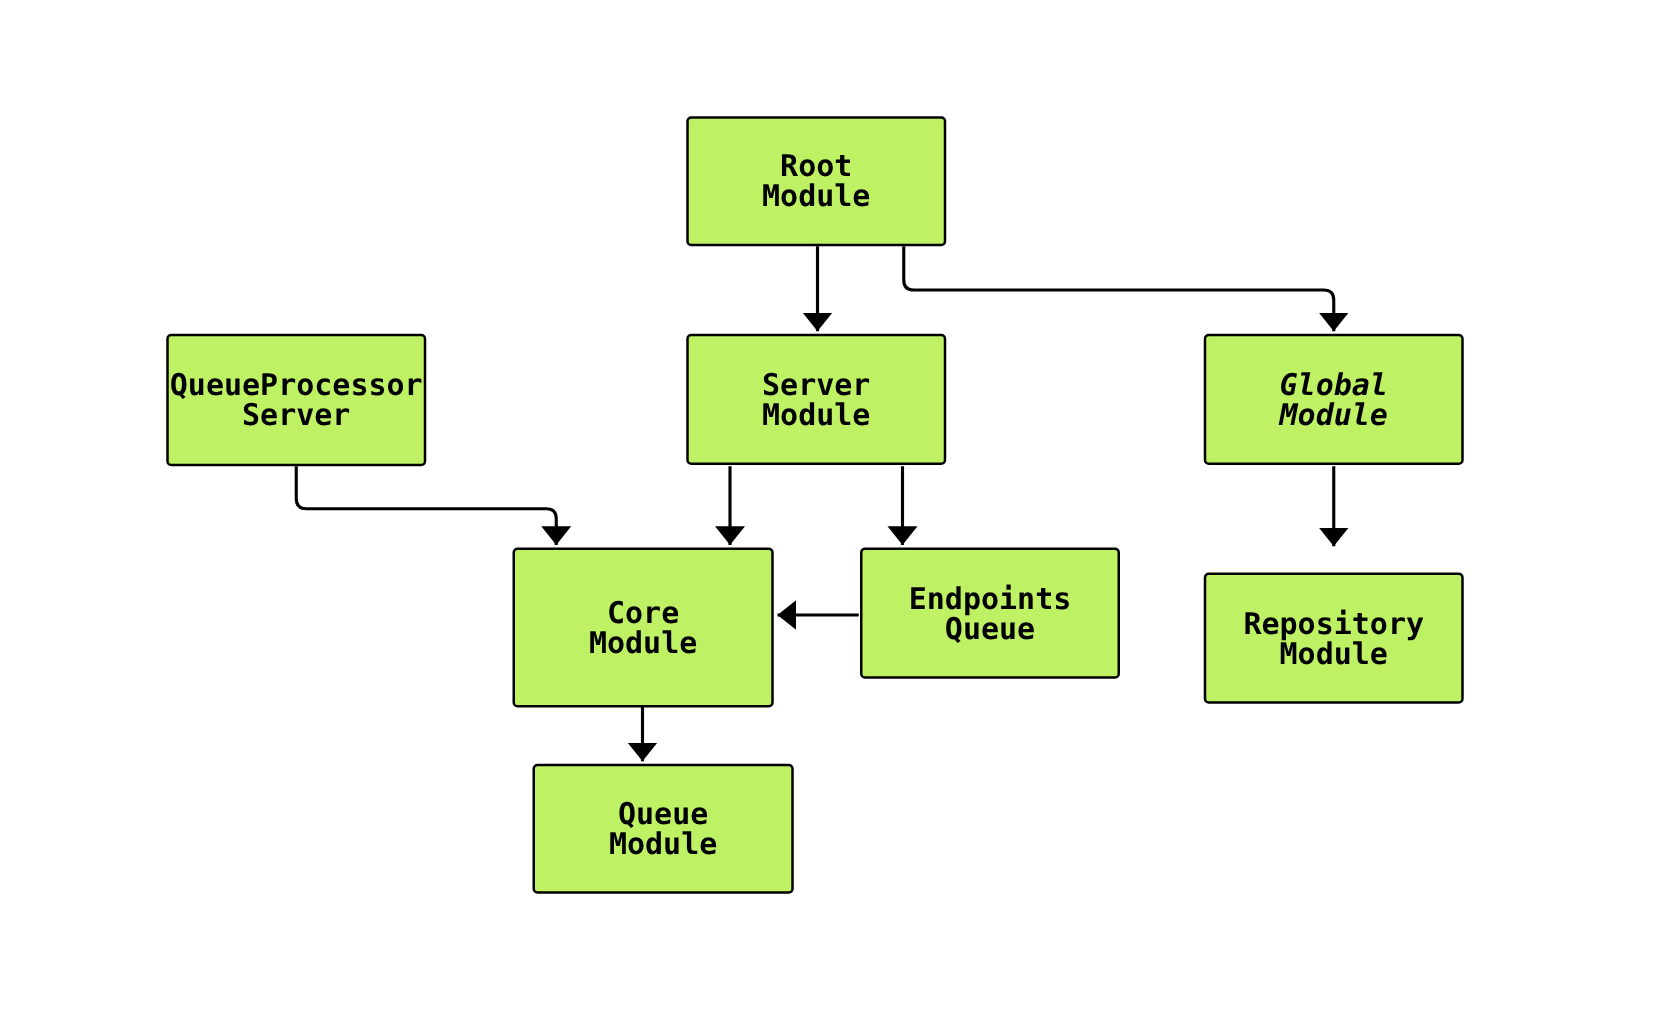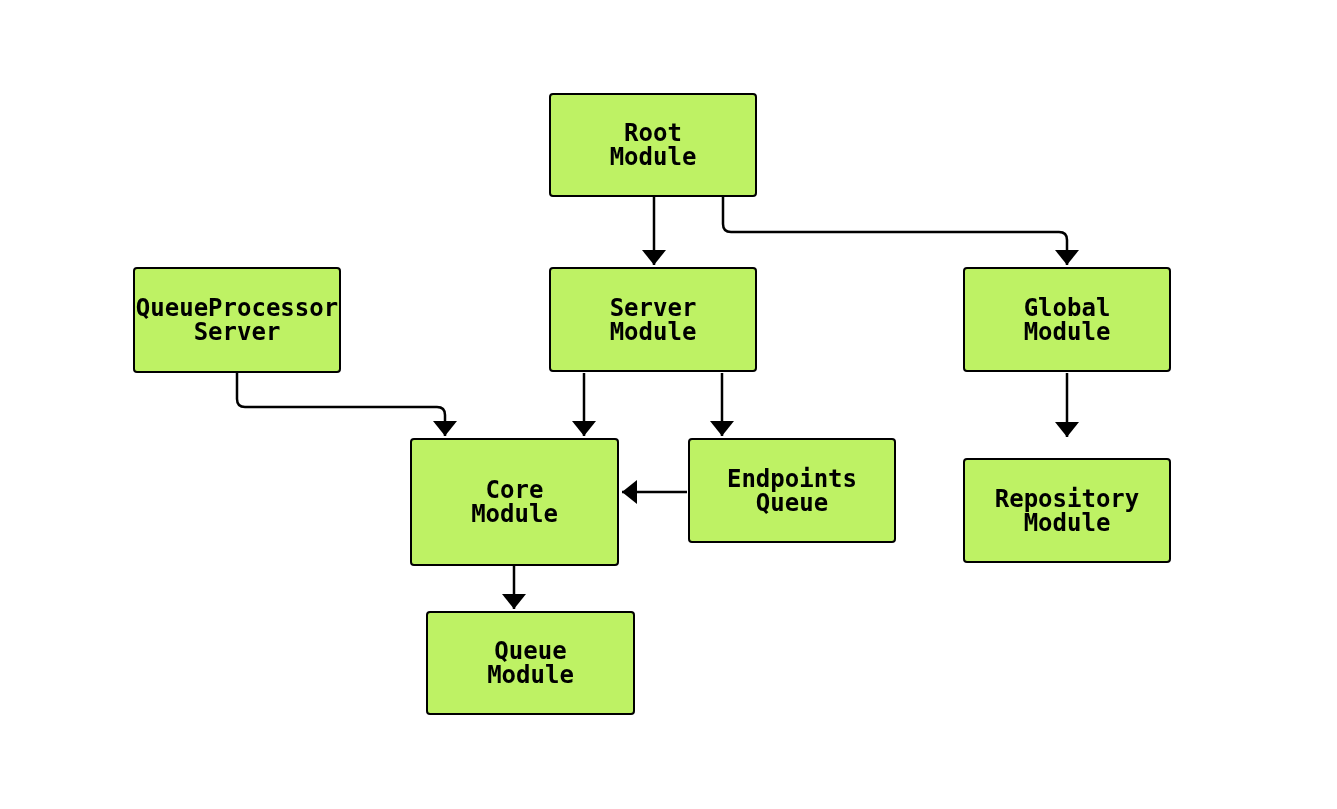--- a/index.html
+++ b/index.html
@@ -72,21 +72,21 @@
 
   <div class="node" style="left:549px; top:93px;  width:208px; height:104px;">Root
 Module</div>
 
   <div class="node" style="left:133px; top:267px; width:208px; height:106px;">QueueProcessor
 Server</div>
 
   <div class="node" style="left:549px; top:267px; width:208px; height:105px;">Server
 Module</div>
 
-  <div class="node" style="left:963px; top:267px; width:208px; height:105px;">Global
+  <div class="node" style="left:963px; top:267px; width:208px; height:105px;font-style:italic;">Global
 Module</div>
 
   <div class="node" style="left:410px; top:438px; width:209px; height:128px;">Core
 Module</div>
 
   <div class="node" style="left:688px; top:438px; width:208px; height:105px;">Endpoints
 Queue</div>
 
   <div class="node" style="left:963px; top:458px; width:208px; height:105px;">Repository
 Module</div>

